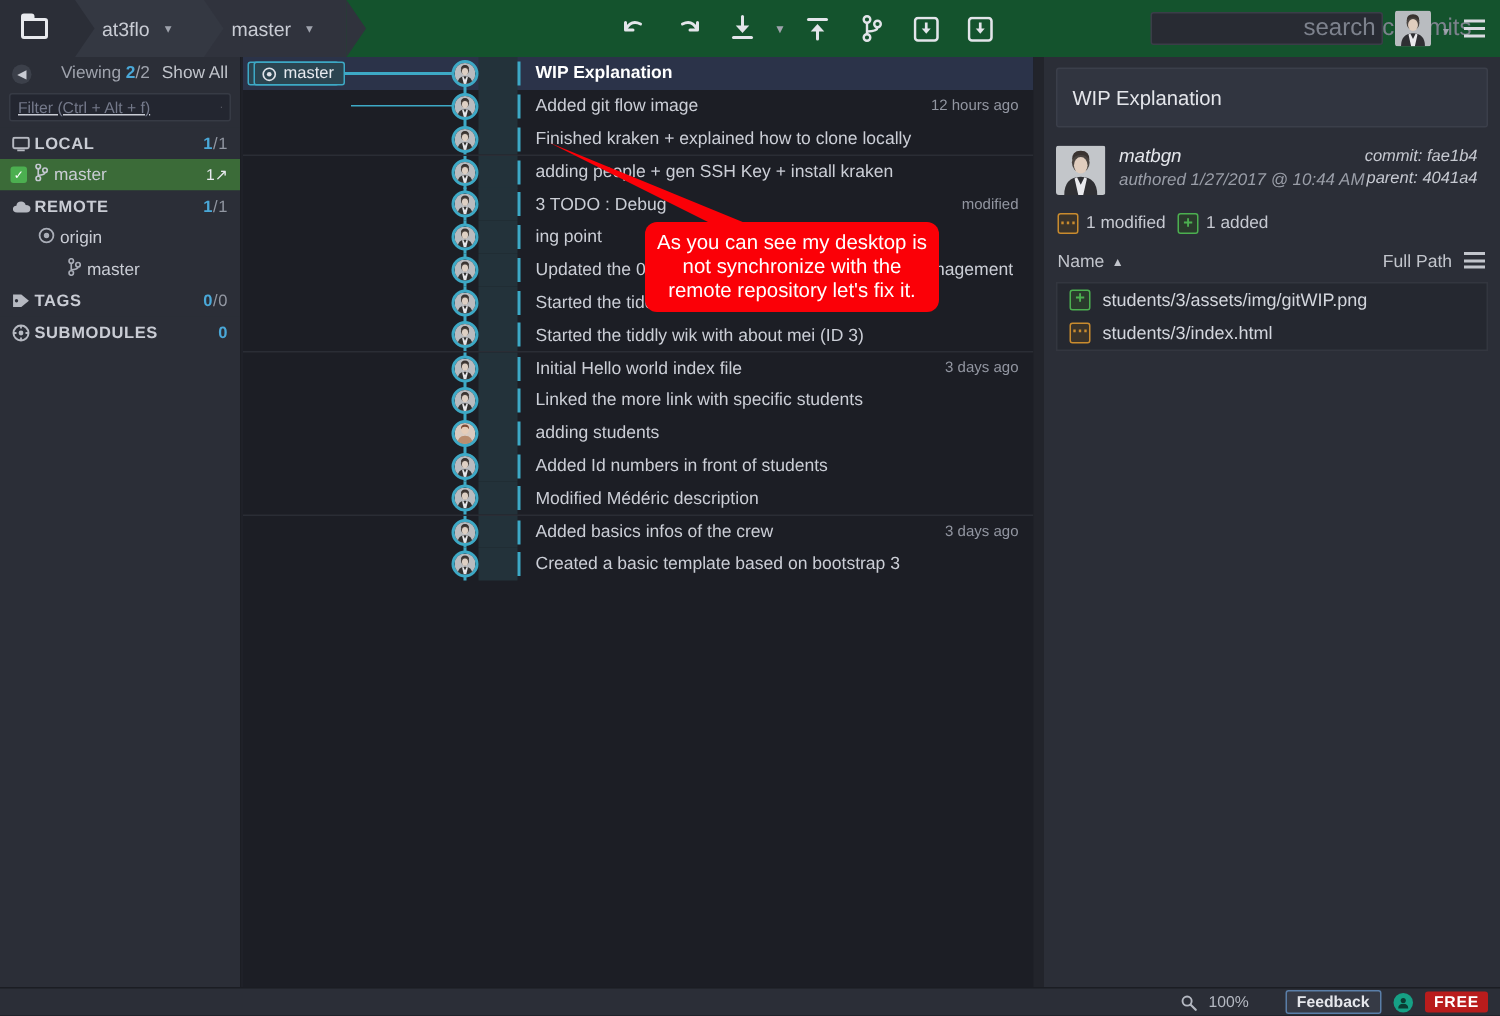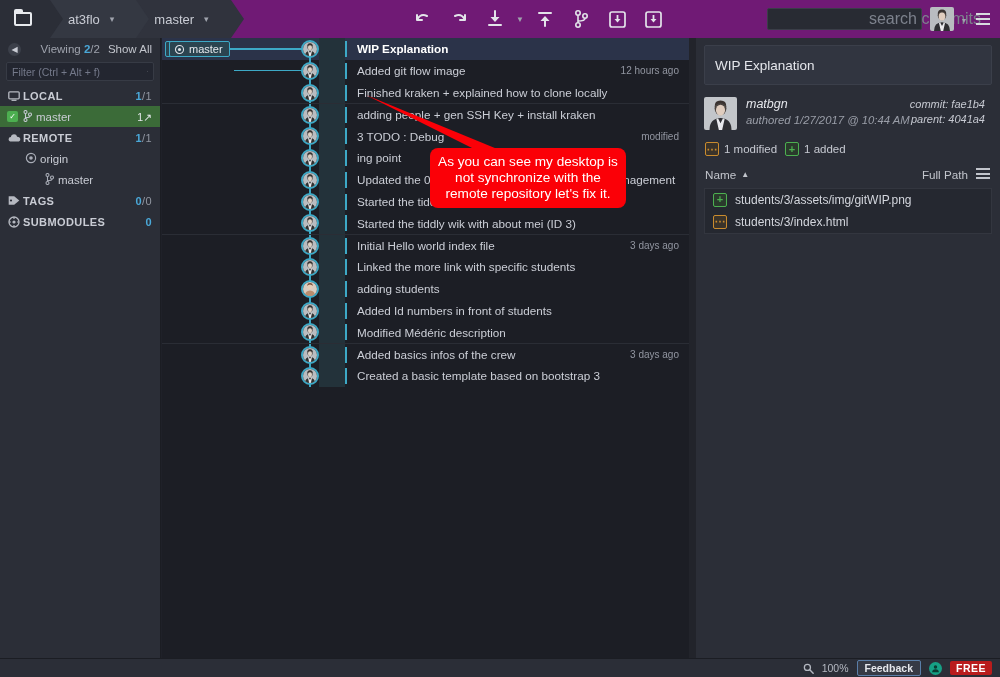--- a/index.html
+++ b/index.html
@@ -7,21 +7,21 @@
   body{
     width:1000px; height:677px; overflow:hidden;
     font-family:"Liberation Sans", sans-serif;
     font-size:12px; color:#c9ccd4;
     position:relative;
   }
 
   
   #topbar{
     position:absolute; left:0; top:0; width:1000px; height:38px;
-    background:#701a75; display:flex; align-items:center;
+    background:#14532d; display:flex; align-items:center;
   }
   .crumb{
     position:relative; height:38px; display:flex; align-items:center;
     padding:0 22px 0 18px; color:#c9ccd4; font-size:13px;
   }
   .crumb.c0{ background:#2b2e37; padding-left:14px; padding-right:18px;}
   .crumb.c1{ background:#343842; }
   .crumb.c2{ background:#30333d; }
   .crumb:after{
     content:""; position:absolute; right:-13px; top:0;
@@ -85,21 +85,21 @@
   }
   #viewing{ margin-left:auto; color:#9fa3ad; }
   #viewing b{ color:#4aa8d8; font-weight:bold;}
   #showall{ margin-left:8px; color:#c2c5cc; }
   #filterwrap{
     margin:2px 6px 4px 6px; height:19px; background:#232630;
     border:1px solid #373b45; border-radius:2px;
     display:flex;align-items:center;padding:0 5px;
   }
   #filterwrap input{ flex:1;background:transparent;border:none;outline:none;
-    color:#c9ccd4;font-size:10.5px;font-family:"Liberation Sans",sans-serif;}
+    color:#c9ccd4;font-size:10.5px;font-family:"Liberation Sans",sans-serif;text-decoration:underline;}
   #filterwrap input::placeholder{ color:#74798a;}
 
   .sec{
     height:21px; display:flex; align-items:center; padding:0 8px;
     font-size:11px; font-weight:bold; letter-spacing:.4px; color:#c9ccd4;
     background:#2b2e37; text-transform:uppercase;
   }
   .sec .cnt{ margin-left:auto; font-weight:normal; font-size:11px; color:#9297a2;}
   .sec .cnt b{ color:#4aa8d8; font-weight:bold;}
   .sec .sico{ width:15px; display:flex; align-items:center; color:#b6b9c1;}
@@ -224,21 +224,21 @@
 
   
   #status{
     position:absolute; left:0; bottom:0; width:1000px; height:19px;
     background:#2b2e37; border-top:1px solid #1b1d23;
     display:flex; align-items:center; justify-content:flex-end; padding-right:8px; gap:8px;
   }
   #zoomlab{ font-size:10.5px; color:#b4b8c1; }
   #feedback{
     background:#363a45; border:1px solid #5a7ea8; border-radius:2px;
-    font-size:10.5px; color:#e4e6eb; padding:1px 7px; font-weight:bold;
+    font-size:10.5px; color:#e4e6eb; padding:1px 7px; font-weight:bold;margin-left:16px;
   }
   #greenico{ width:13px;height:13px;border-radius:50%;background:#16a085;
     display:flex;align-items:center;justify-content:center;}
   #freebadge{
     background:#b91c1c; color:#fff; font-weight:bold; font-size:10.5px;
     padding:1px 6px; border-radius:2px; letter-spacing:.5px;
   }
 </style>
 </head>
 <body>

